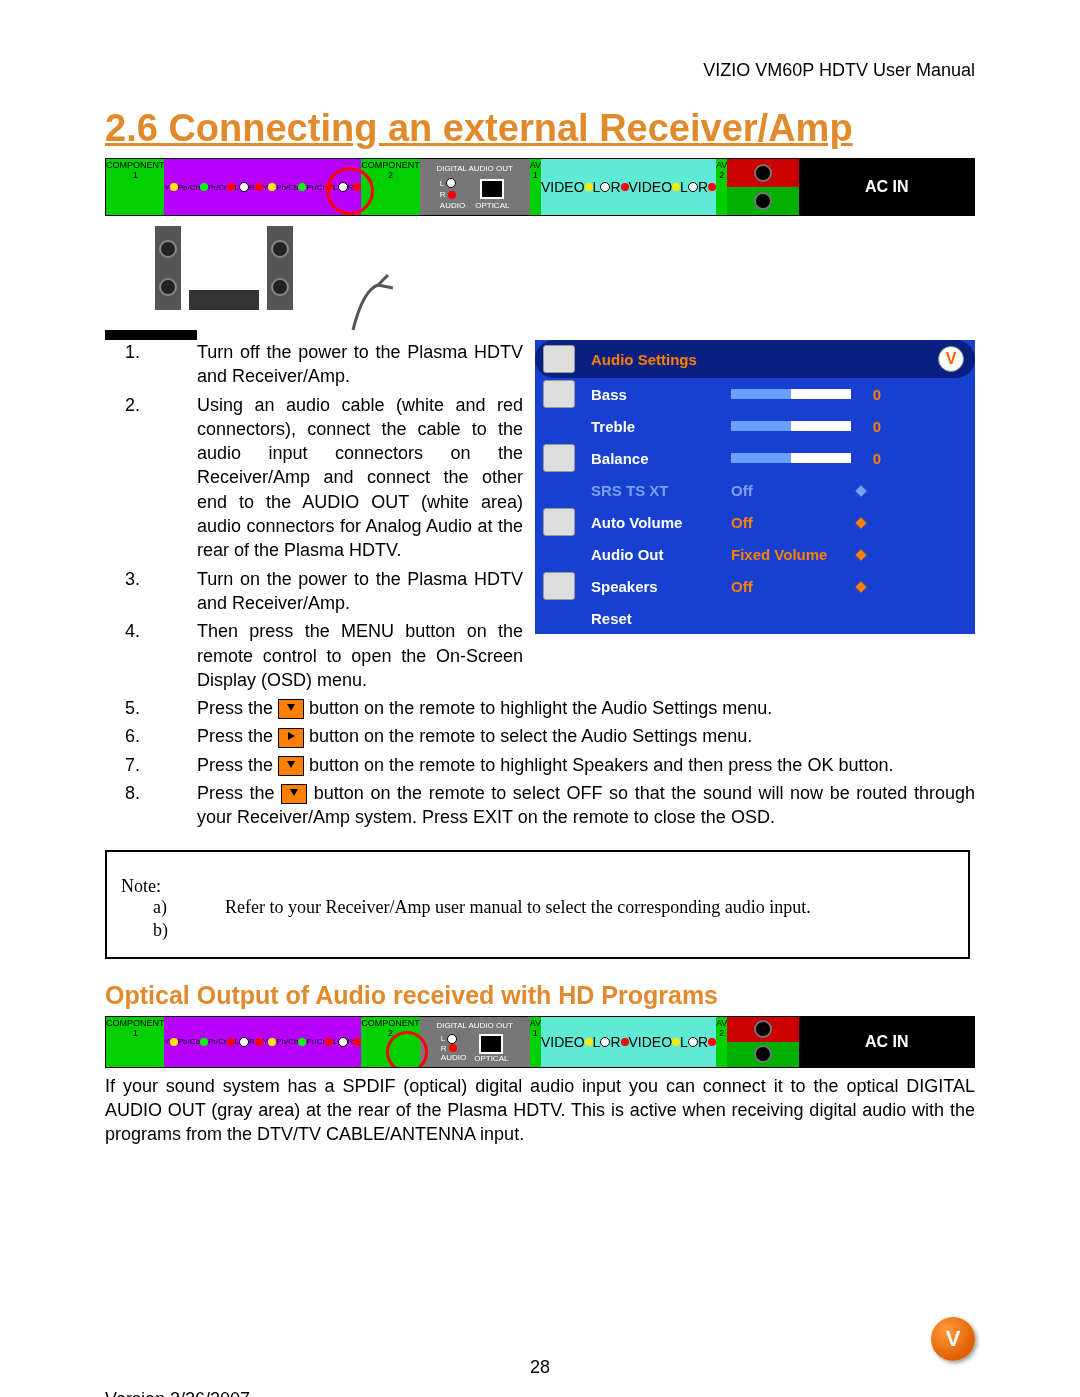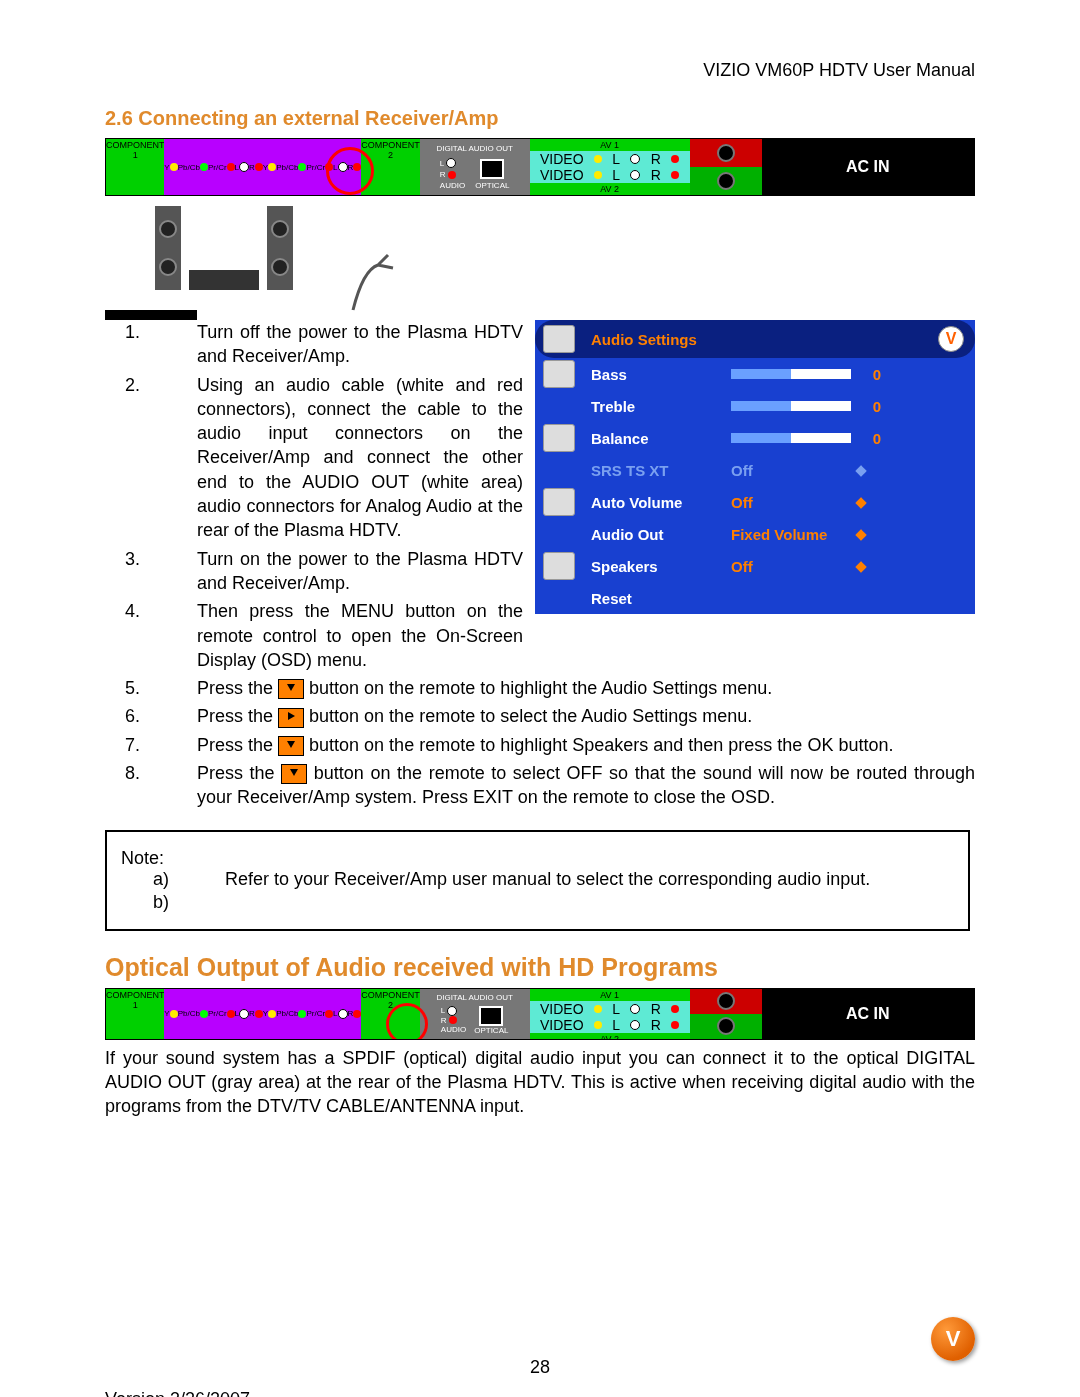--- a/index.html
+++ b/index.html
@@ -1,29 +1,29 @@
 <!DOCTYPE html>
 <html><head>
 <meta charset="utf-8">
 <style>
   body{margin:0;background:#fff;font-family:Arial,Helvetica,sans-serif;color:#000;}
   .page{width:1080px;height:1397px;margin:0 auto;position:relative;box-sizing:border-box;padding:60px 105px 0 105px;}
   .header-right{text-align:right;font-size:18px;margin-bottom:26px;}
-  .heading{color:#E08A2C;font-size:20px;font-weight:bold;letter-spacing:0;margin-bottom:8px;font-family:'Verdana',Arial,sans-serif;}
+  .heading{color:#E08A2C;font-size:38px;font-weight:bold;letter-spacing:0;margin-bottom:8px;font-family:'Verdana',Arial,sans-serif;text-decoration:underline;}
   
   .panel{display:flex;height:56px;border:1px solid #000;font-size:10px;color:#000;overflow:hidden;}
   .col-comp{flex:0 0 216px;display:flex;flex-direction:row;}
   .chead{background:#00d000;text-align:center;font-size:9px;color:#000;padding:1px 0;}
   .crow{flex:1;background:#b800ff;display:flex;align-items:center;justify-content:space-evenly;}
   .crow span{font-size:8px;color:#000;}
   .dot{width:8px;height:8px;border-radius:50%;display:inline-block;}
   .y{background:#ffeb00;} .g{background:#00ff00;} .r{background:#ff0000;} .w{background:#fff;border:1px solid #000;}
   .col-audio{flex:0 0 110px;background:#777;display:flex;flex-direction:column;align-items:center;justify-content:space-evenly;color:#fff;font-size:8px;position:relative;}
   .opt{width:20px;height:16px;background:#000;border:2px solid #fff;}
-  .col-av{flex:0 0 160px;display:flex;flex-direction:column;}
+  .col-av{flex:0 0 160px;display:flex;flex-direction:row;}
   .avrow{flex:1;background:#5eead4;display:flex;align-items:center;justify-content:space-evenly;font-size:14px;}
   .col-sv{flex:0 0 72px;display:flex;flex-direction:column;}
   .svrow{flex:1;display:flex;align-items:center;justify-content:center;font-size:8px;color:#000;}
   .sv1{background:#c00;} .sv2{background:#00b000;}
   .svhole{width:14px;height:14px;border-radius:50%;background:#000;border:2px solid #777;}
   .col-black{flex:1;background:#000;display:flex;align-items:center;justify-content:center;color:#fff;font-size:16px;font-weight:bold;}
   .circle-red{position:absolute;width:42px;height:42px;border:3px solid red;border-radius:50%;}
   .speakers{display:flex;align-items:flex-end;gap:8px;margin:10px 0 20px 50px;}
   .spk{width:26px;height:76px;background:#555;display:flex;flex-direction:column;align-items:center;justify-content:space-around;padding:4px 0;}
   .sph{width:14px;height:14px;border-radius:50%;background:#222;border:2px solid #888;}
@@ -48,21 +48,21 @@
   .osdlabel{flex:0 0 140px;font-weight:bold;padding-left:8px;}
   .osdval{flex:0 0 120px;color:#ff8000;font-weight:bold;}
   .osdslider{flex:0 0 120px;height:10px;background:linear-gradient(to right,#6aa0ff 50%,#fff 50%);}
   .osdnum{flex:0 0 30px;color:#ff8000;text-align:right;padding-right:6px;font-weight:bold;}
   .osdarrow{flex:0 0 20px;color:#ff8000;text-align:center;}
   .osdhead{background:#0a2080;height:38px;border-radius:19px;}
   .osddim{color:#7aa0f0;}
   .vbadge{width:24px;height:24px;border-radius:50%;background:#fff;color:#ff6000;display:flex;align-items:center;justify-content:center;font-weight:bold;font-size:16px;border:1px solid #888;}
   .iconbox{width:30px;height:26px;background:#ddd;border:1px solid #999;border-radius:3px;}
   
-  .note{border:2px solid #000;padding:16px 14px 14px 14px;margin:16px 5px 22px 0;font-size:18px;}
+  .note{border:2px solid #000;padding:24px 14px 14px 14px;margin:16px 5px 22px 0;font-size:18px;font-family:Liberation Serif, serif;}
   .note .li{margin-bottom:2px;}
   .subhead{color:#E08A2C;font-size:25px;font-weight:bold;margin-bottom:6px;font-family:'Verdana',Arial,sans-serif;}
   .body18{font-size:18px;text-align:justify;line-height:1.35;}
   .footer{position:absolute;left:105px;right:105px;bottom:40px;font-size:18px;}
   .footer .l{position:absolute;left:0;margin-top:32px;} .footer .c{position:absolute;left:50%;transform:translateX(-50%);}
   .logo{position:absolute;right:0;bottom:-4px;width:44px;height:44px;border-radius:50%;background:radial-gradient(circle at 35% 30%,#ff9a3a,#e06000 70%);box-shadow:2px 2px 4px rgba(0,0,0,.4);display:flex;align-items:center;justify-content:center;color:#fff;font-weight:bold;font-size:22px;}
   .clearfix::after{content:"";display:block;clear:both;}
 </style>
 </head>
 <body>

